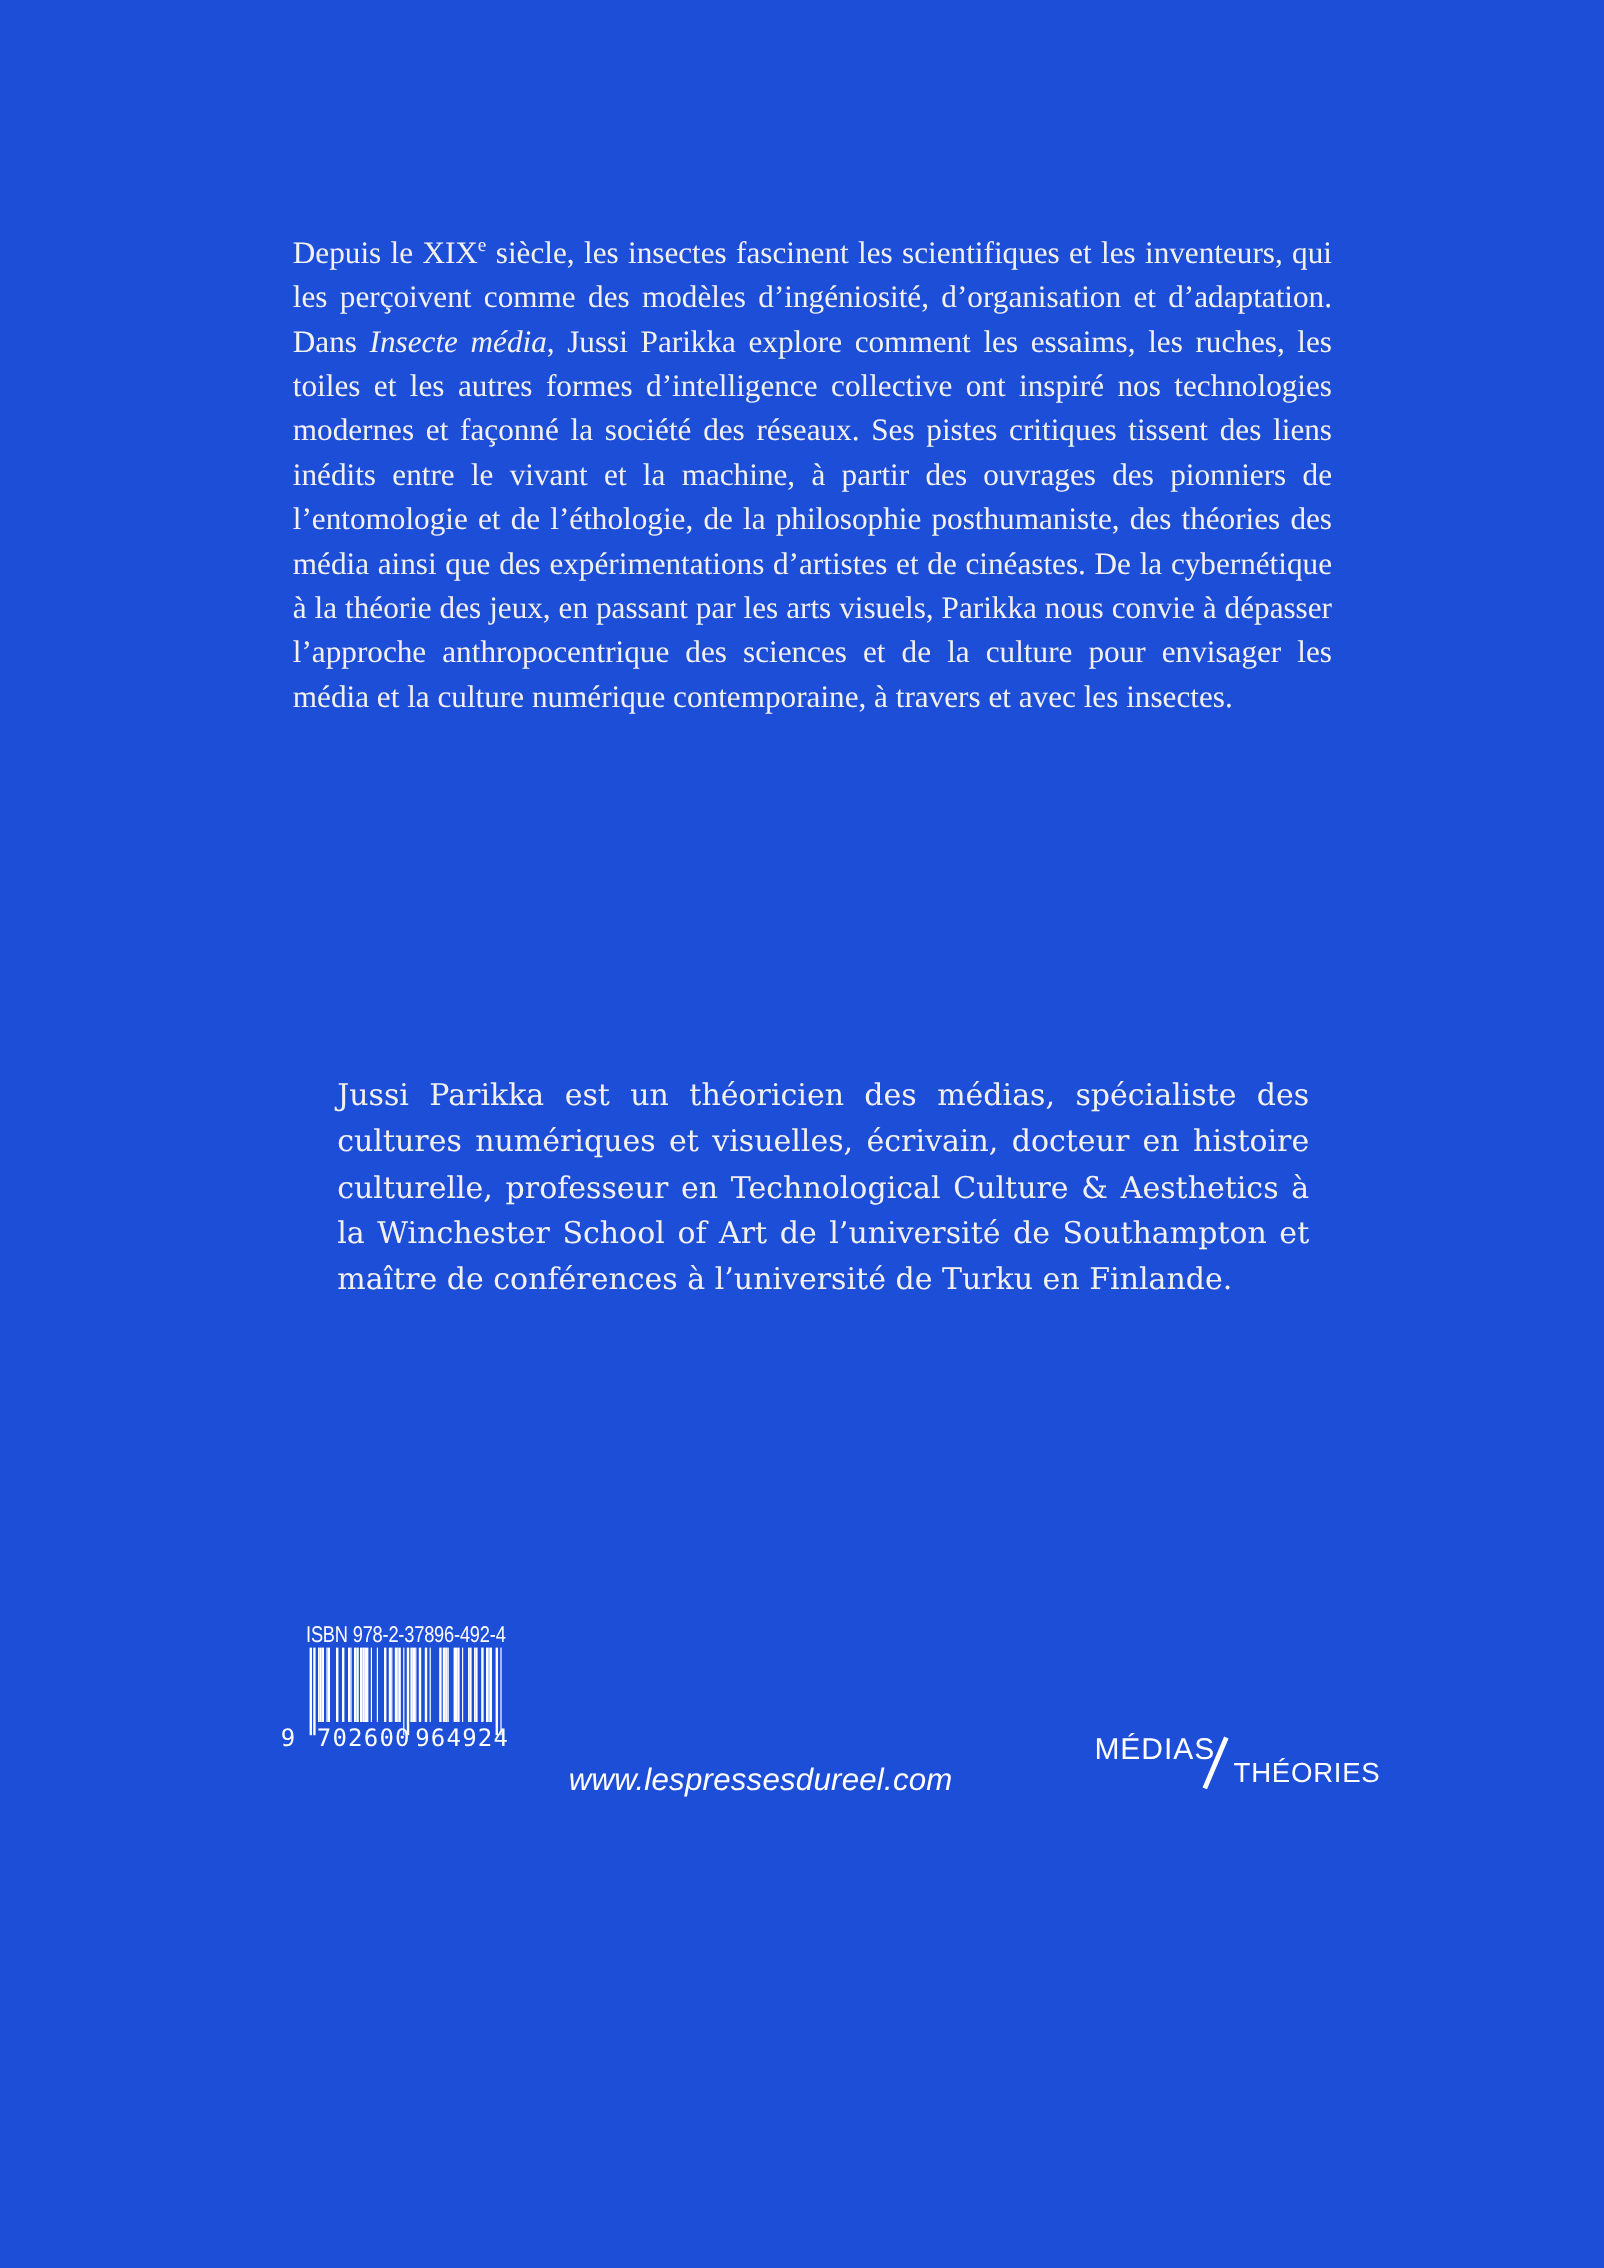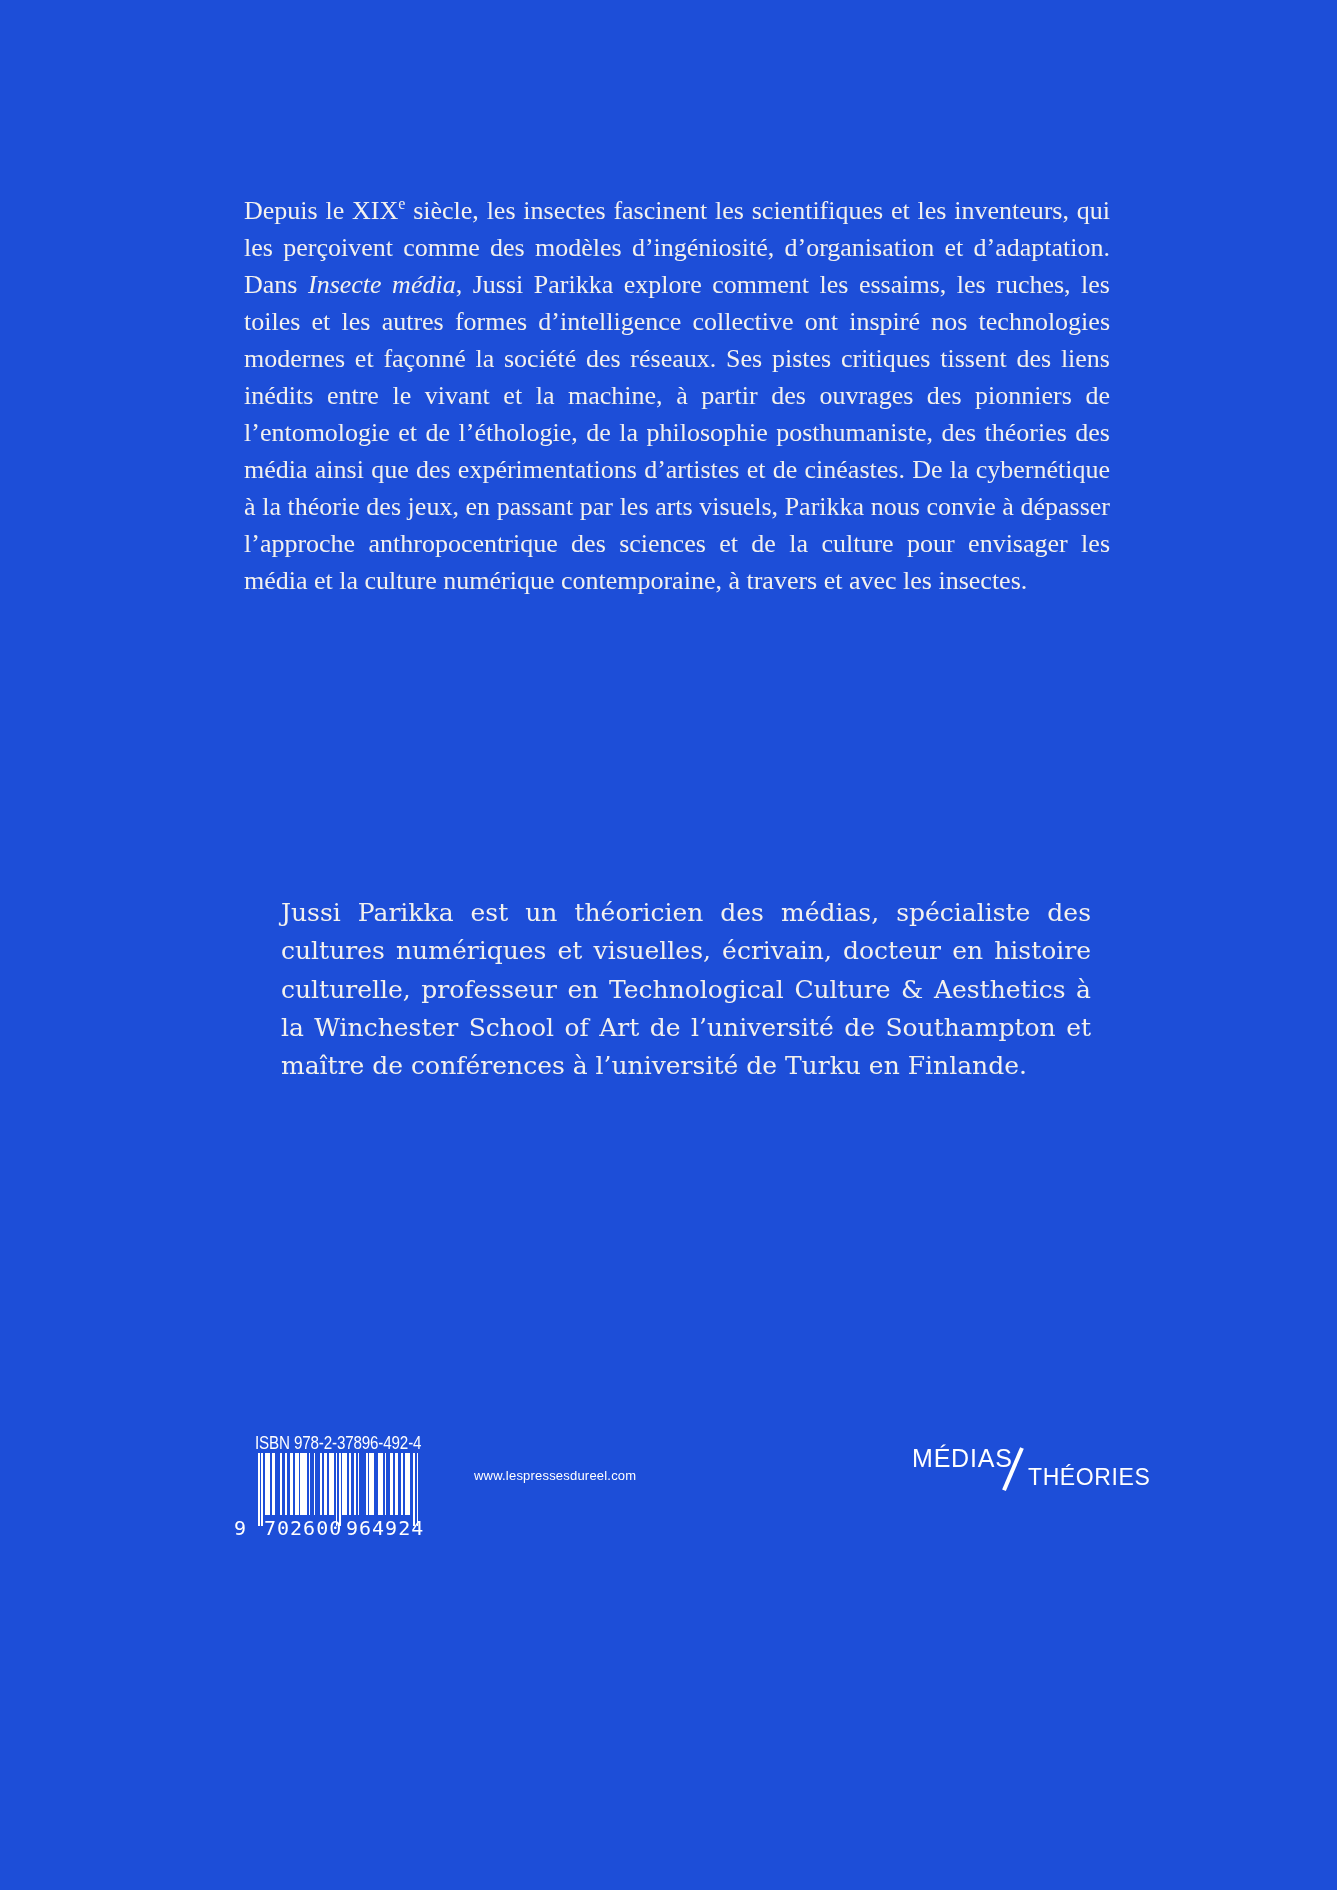--- a/index.html
+++ b/index.html
@@ -36,21 +36,21 @@
     font-family:"DejaVu Serif",serif;
     font-size:25px;
     line-height:38.3px;
     text-align:justify;
   }
   .bio p{margin:0;}
   
   .barcode-block{
     position:absolute;
     left:258px;
-    top:1432px;
+    top:1352px;
     width:162px;
     height:112px;
     padding-left:25px;
   }
   .isbn-label{
     position:absolute;
     left:-3px;
     top:0;
     color:#ffffff;
     font-family:"Liberation Sans",sans-serif;
@@ -83,22 +83,23 @@
   .digits .d9{position:absolute;left:-24px;top:0;}
   .digits .dg1{position:absolute;left:6px;top:0;letter-spacing:1px;}
   .digits .dg2{position:absolute;left:88px;top:0;letter-spacing:1px;}
   
   .website{
     position:absolute;
     left:474px;
     top:1468px;
     color:#ffffff;
     font-family:"Liberation Sans",sans-serif;
-    font-size:13px;
+    font-size:26px;
     letter-spacing:0.2px;
+    font-style:italic;
   }
   
   .logo{
     position:absolute;
     left:872px;
     top:1444px;
     width:250px;
     height:52px;
     color:#ffffff;
     font-family:"Liberation Sans",sans-serif;

